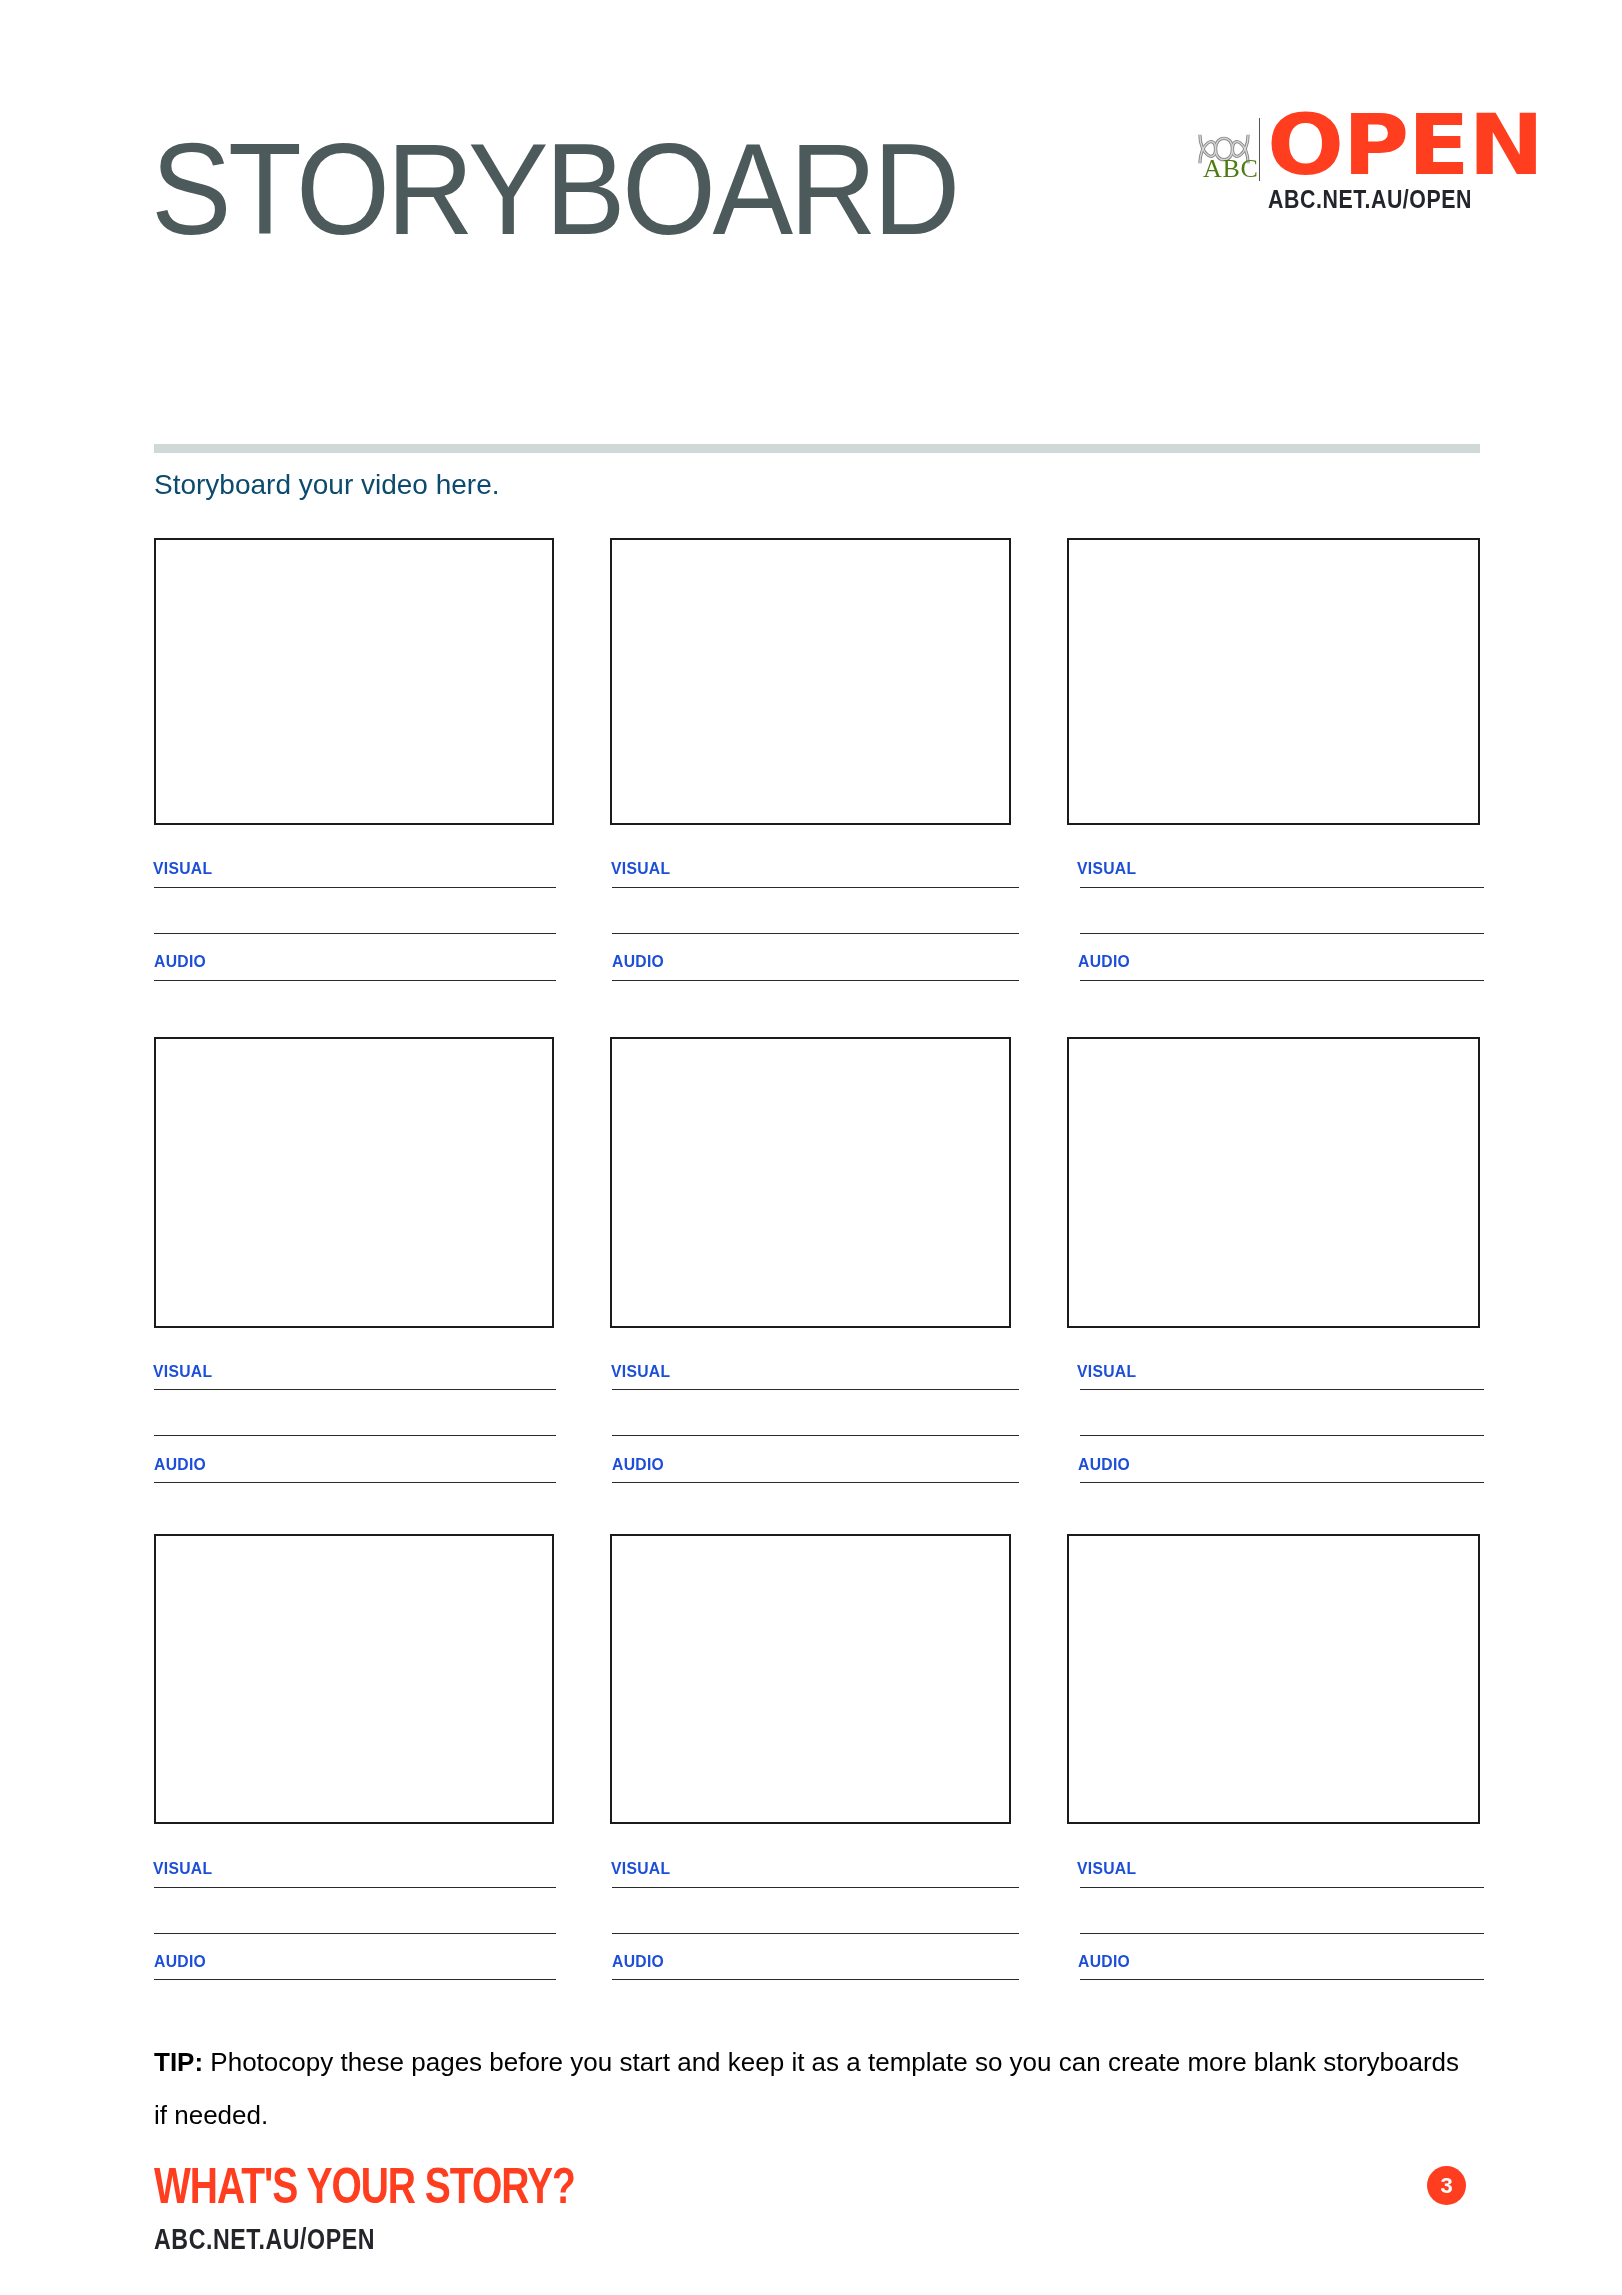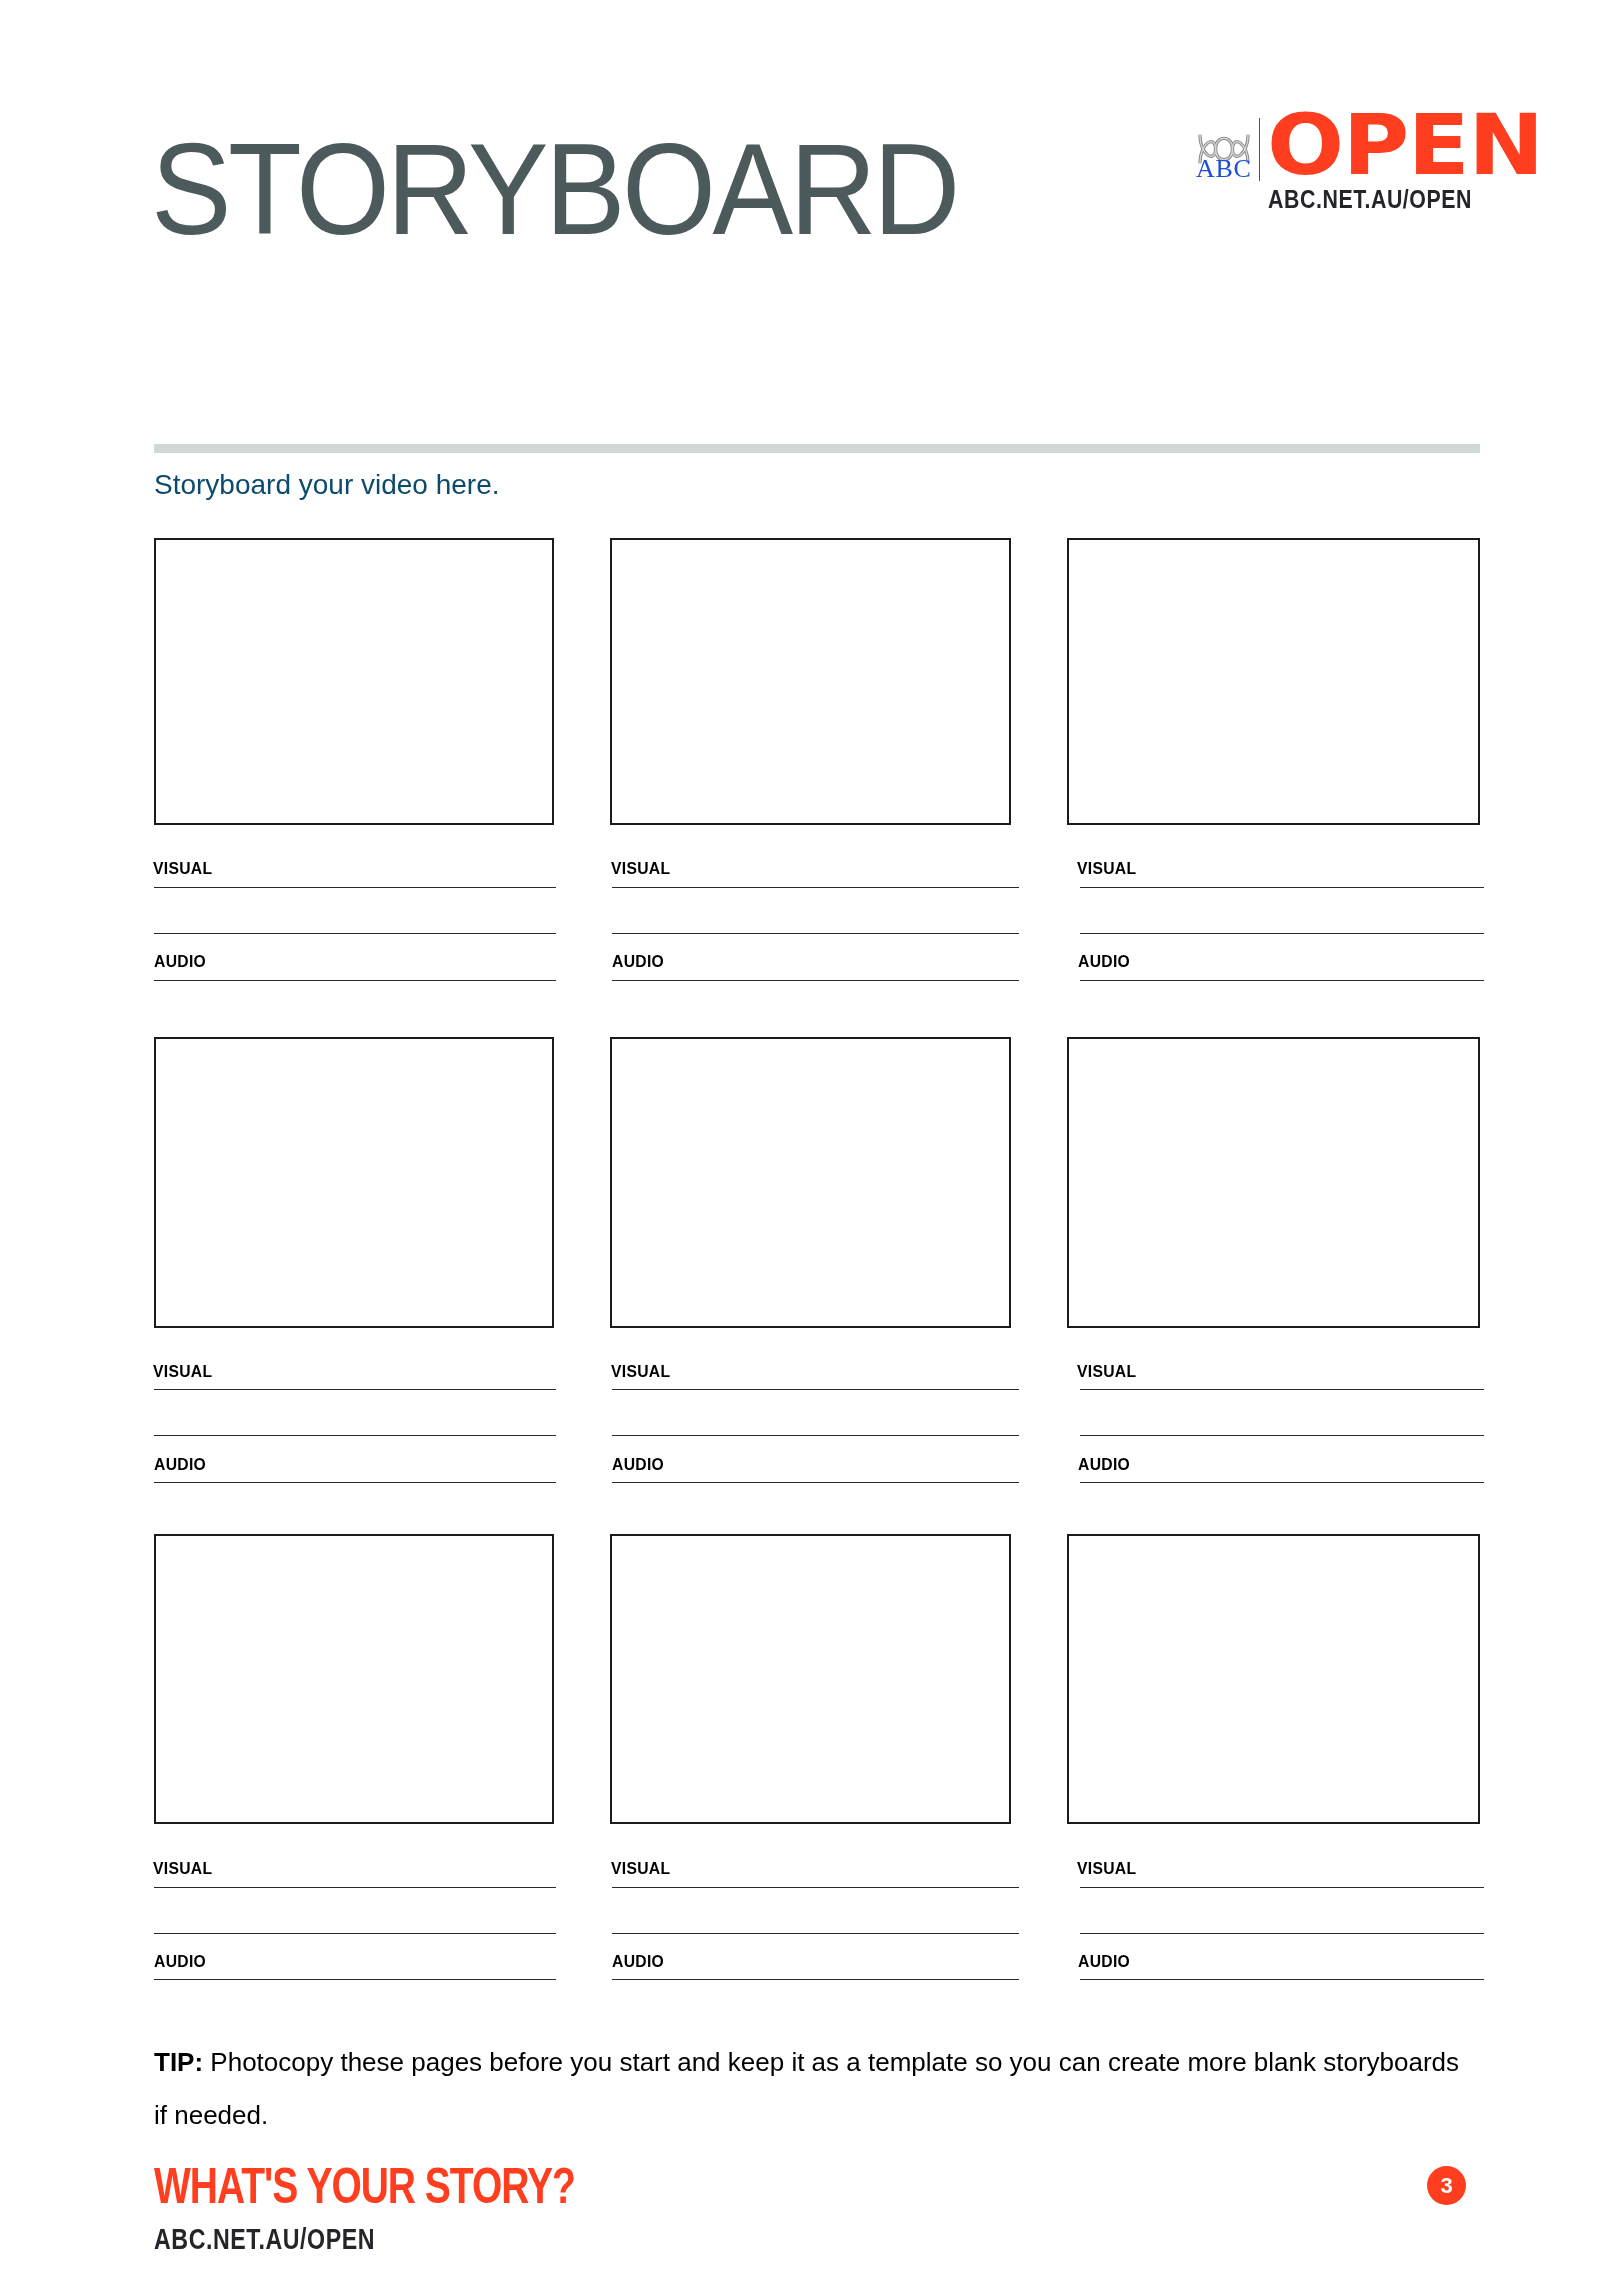--- a/index.html
+++ b/index.html
@@ -3,30 +3,30 @@
 <meta charset="utf-8">
 <style>
   html, body { margin: 0; padding: 0; background: #ffffff; }
   body { width: 1623px; height: 2295px; position: relative; overflow: hidden;
          font-family: "Liberation Sans", "DejaVu Sans", sans-serif; color: #1d1d1f; }
   .abs { position: absolute; }
   .title { left: 151px; top: 124px; font-size: 130px; line-height: 131px; color: #4d5a5b;
            letter-spacing: -3.9px; font-weight: normal; transform: scaleX(0.93); transform-origin: left top; white-space: nowrap; }
   .logo { left: 1196px; top: 113px; width: 288px; height: 105px; }
   .abc-mark { position: absolute; left: 0; top: 3.9px; width: 56px; height: 64px; }
-  .abc-text { position: absolute; left: 0; top: 41px; font-family: "Liberation Serif", serif; font-size: 26px; color: #1d4ed8; letter-spacing: 0.7px; }
+  .abc-text { position: absolute; left: 7px; top: 41px; font-family: "Liberation Serif", serif; font-size: 26px; color: #4d7c0f; letter-spacing: 0.7px; }
   .logo-divider { position: absolute; left: 63px; top: 5.2px; width: 1.3px; height: 63px; background: #555; }
   .open-word { position: absolute; left: 71px; top: -3.9px; font-family: "DejaVu Sans", sans-serif; font-weight: bold;
                font-size: 84px; line-height: 73px; color: #ff3d1f; letter-spacing: -1.3px; transform: scaleX(1.08); transform-origin: left top; }
   .logo-url { position: absolute; left: 72px; top: 73px; font-family: "Liberation Sans", sans-serif; font-weight: bold;
               font-size: 26px; line-height: 26px; color: #23252a; letter-spacing: 0.7px; transform: scaleX(0.82); transform-origin: left top; white-space: nowrap; }
   .grey-bar { left: 154px; top: 444px; width: 1326px; height: 8.5px; background: #d1d9d8; }
   .intro { left: 154px; top: 466px; font-size: 28px; line-height: 37px; color: #0c4a6e; }
   .frame { border: 2px solid #1b1b1b; box-sizing: border-box; background: #fff; }
-  .field-label { font-size: 15.7px; font-weight: bold; line-height: 17px; color: #000000; letter-spacing: 0.3px; }
+  .field-label { font-size: 15.7px; font-weight: bold; line-height: 17px; color: #1d4ed8; letter-spacing: 0.3px; }
   .rule { height: 1.3px; background: #2a2a2a; }
   .tip { left: 154px; top: 2036px; width: 1309px; font-size: 26px; line-height: 53px; color: #000000; }
   .tip b { font-weight: bold; }
   .footer-slogan { left: 154px; top: 2159px; font-family: "Liberation Sans", sans-serif; font-weight: bold; font-size: 50px;
                    line-height: 55px; color: #ff3d1f; letter-spacing: -1.3px; transform: scaleX(0.78); transform-origin: left top; white-space: nowrap; }
   .footer-url { left: 154px; top: 2224px; font-weight: bold; font-size: 29px; line-height: 31px; color: #23252a;
                 letter-spacing: 0.7px; transform: scaleX(0.8); transform-origin: left top; white-space: nowrap; }
   .page-badge { left: 1427px; top: 2166px; width: 39px; height: 39px; border-radius: 50%; background: #ff3d1f; color: #fff;
                 font-weight: bold; font-size: 22px; line-height: 39px; text-align: center; }
 </style>

